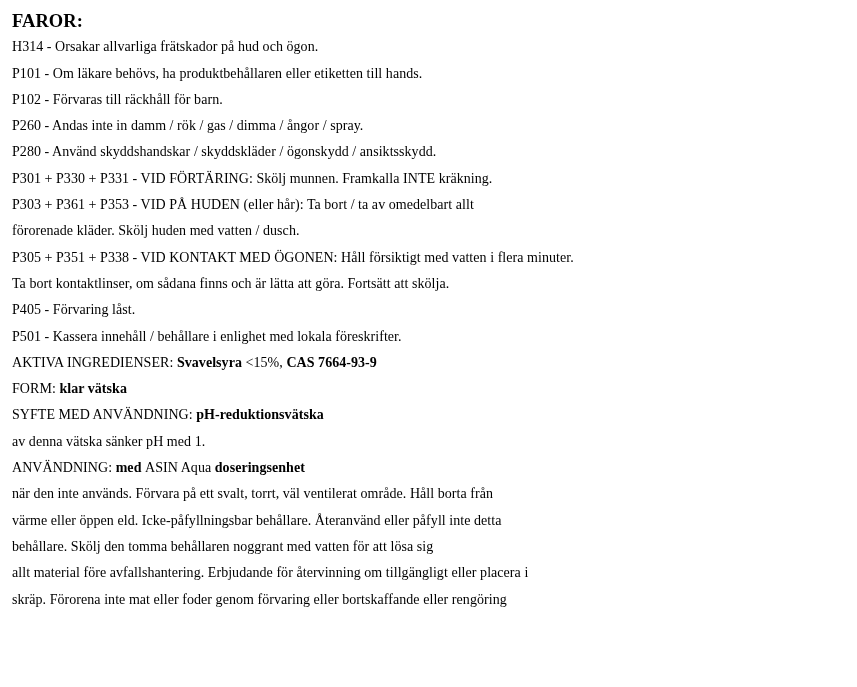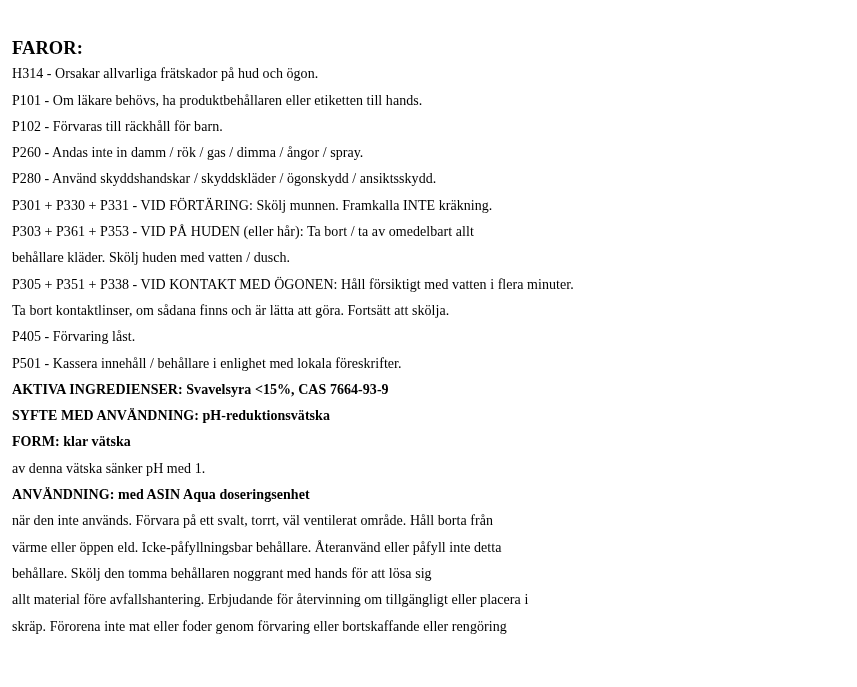--- a/index.html
+++ b/index.html
@@ -21,50 +21,49 @@
   .line {
     font-size: 14px;
     line-height: 26.3px;
     white-space: pre-wrap;
     letter-spacing: 0.05px;
   }
   .heading {
     font-weight: bold;
     font-size: 18.5px;
     line-height: 26.3px;
-    margin-top: 27px;
   }
   .seg-bold {
-    font-weight: bold;
+    font-weight: normal;
     text-align: center;
   }
   .seg-plain {
     font-weight: bold;
   }
 </style>
 </head>
 <body>
 
 <div id="sheet">
     <div class="line heading">FAROR:</div>
     <div class="line">H314 - Orsakar allvarliga frätskador på hud och ögon.</div>
     <div class="line">P101 - Om läkare behövs, ha produktbehållaren eller etiketten till hands.</div>
     <div class="line">P102 - Förvaras till räckhåll för barn.</div>
     <div class="line">P260 - Andas inte in damm / rök / gas / dimma / ångor / spray.</div>
     <div class="line">P280 - Använd skyddshandskar / skyddskläder / ögonskydd / ansiktsskydd.</div>
     <div class="line">P301 + P330 + P331 - VID FÖRTÄRING: Skölj munnen. Framkalla INTE kräkning.</div>
     <div class="line">P303 + P361 + P353 - VID PÅ HUDEN (eller hår): Ta bort / ta av omedelbart allt</div>
-    <div class="line">behållare kläder. Skölj huden med vatten / dusch.</div>
+    <div class="line">förorenade kläder. Skölj huden med vatten / dusch.</div>
     <div class="line">P305 + P351 + P338 - VID KONTAKT MED ÖGONEN: Håll försiktigt med vatten i flera minuter.</div>
     <div class="line">Ta bort kontaktlinser, om sådana finns och är lätta att göra. Fortsätt att skölja.</div>
     <div class="line">P405 - Förvaring låst.</div>
     <div class="line">P501 - Kassera innehåll / behållare i enlighet med lokala föreskrifter.</div>
     <div class="line"><span class="seg-bold">AKTIVA INGREDIENSER: </span><span class="seg-plain">Svavelsyra </span><span class="seg-bold">&lt;15%,</span><span class="seg-plain"> CAS 7664-93-9</span></div>
+    <div class="line"><span class="seg-bold">FORM: </span><span class="seg-plain">klar vätska</span></div>
     <div class="line"><span class="seg-bold">SYFTE MED ANVÄNDNING: </span><span class="seg-plain">pH-reduktionsvätska</span></div>
-    <div class="line"><span class="seg-bold">FORM: </span><span class="seg-plain">klar vätska</span></div>
     <div class="line">av denna vätska sänker pH med 1.</div>
     <div class="line"><span class="seg-bold">ANVÄNDNING: </span><span class="seg-plain">med </span><span class="seg-bold">ASIN Aqua</span><span class="seg-plain"> doseringsenhet</span></div>
     <div class="line">när den inte används. Förvara på ett svalt, torrt, väl ventilerat område. Håll borta från</div>
     <div class="line">värme eller öppen eld. Icke-påfyllningsbar behållare. Återanvänd eller påfyll inte detta</div>
-    <div class="line">behållare. Skölj den tomma behållaren noggrant med hands för att lösa sig</div>
+    <div class="line">behållare. Skölj den tomma behållaren noggrant med vatten för att lösa sig</div>
     <div class="line">allt material före avfallshantering. Erbjudande för återvinning om tillgängligt eller placera i</div>
     <div class="line">skräp. Förorena inte mat eller foder genom förvaring eller bortskaffande eller rengöring</div>
   </div>
 
 </body></html>

